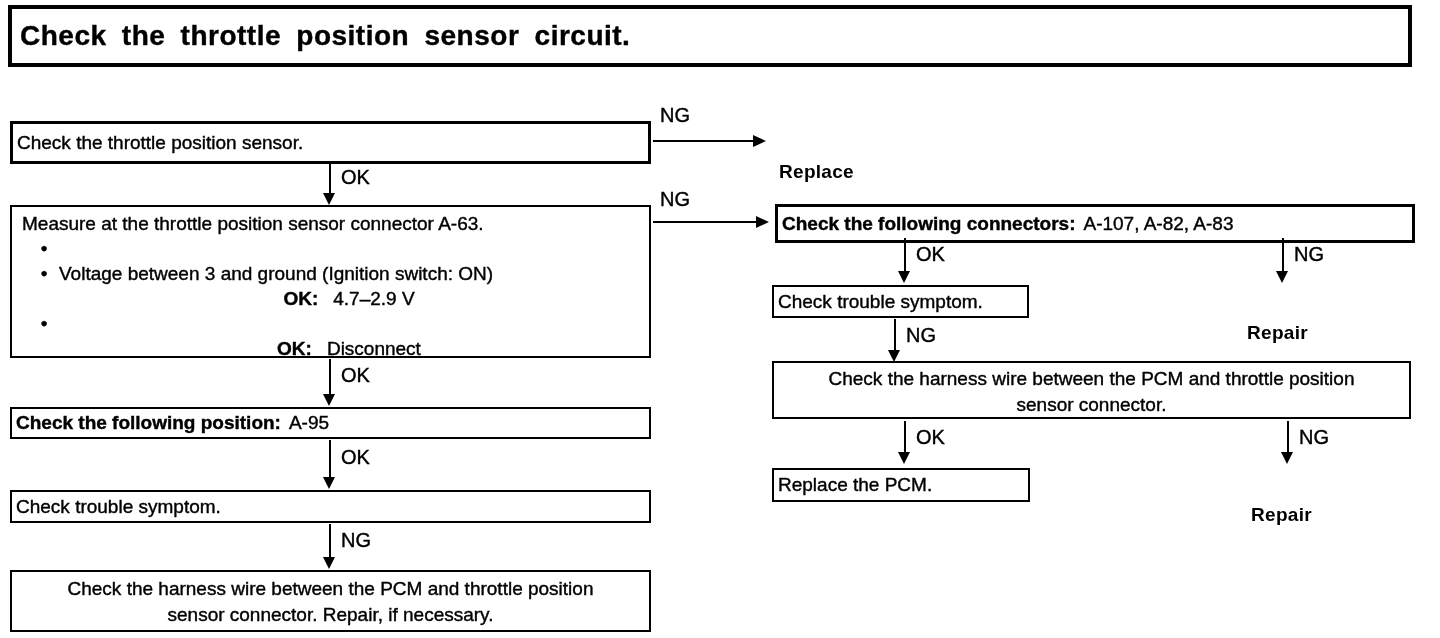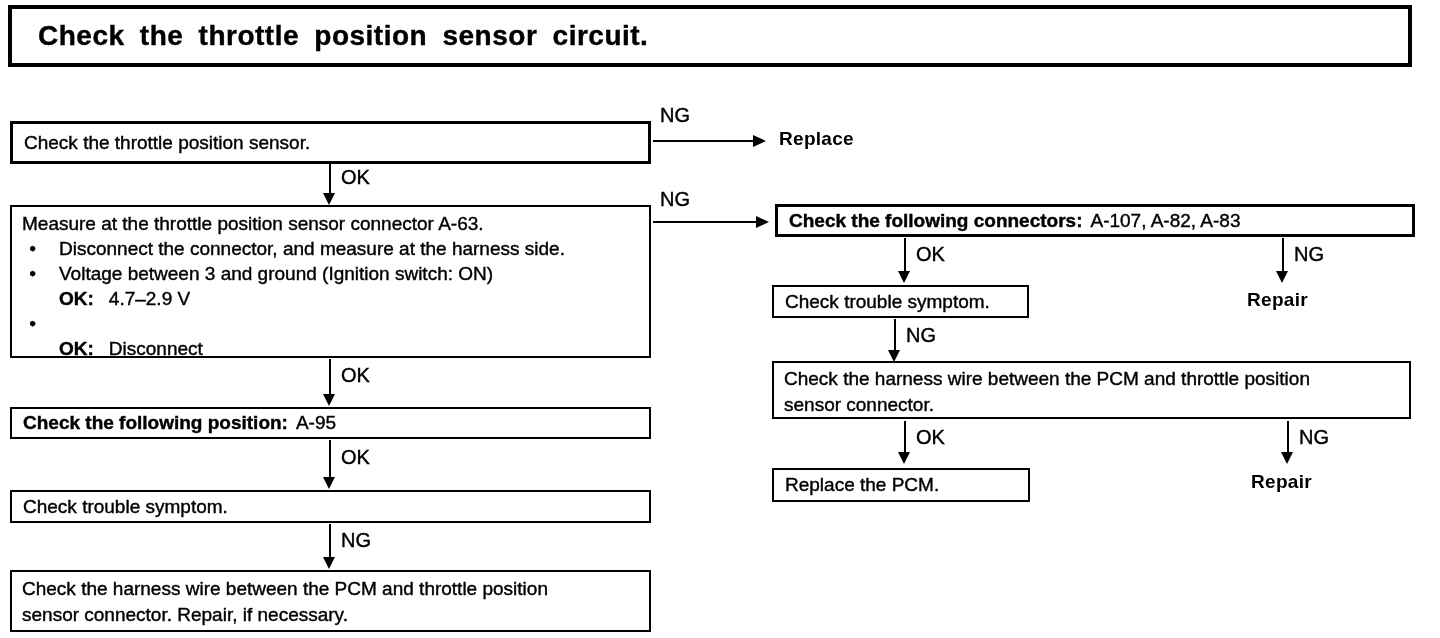--- a/index.html
+++ b/index.html
@@ -13,42 +13,43 @@
   }
   .abs { position: absolute; box-sizing: border-box; }
   .scanink { -webkit-text-stroke: 0.4px #000; }
 
   
   .title-box {
     left: 8px; top: 5px; width: 1404px; height: 62px;
     border: 4px solid #000;
     background: #fff;
     display: flex; align-items: center;
-    padding-left: 26px;
+    padding-left: 8px;
     font-size: 28px; font-weight: 700;
     word-spacing: 7px; letter-spacing: 0.5px;
   }
 
   
   .node {
     border: 2px solid #000;
     background: #fff;
     display: flex; align-items: center;
     font-size: 19px;
-    padding: 0 11px;
+    padding: 0 4px;
     white-space: nowrap;
   }
   .node.heavy { border-width: 3px; }
   .node .prefix { font-weight: 700; margin-right: 8px; }
 
   
   .node.multi {
     display: block;
     line-height: 26px;
     padding: 0 10px;
+    text-align: center;
   }
 
   
   .m-row { display: flex; line-height: 25px; }
   .m-bullet { width: 30px; padding-left: 7px; font-size: 12px; flex: 0 0 auto; }
   .m-sub { padding-left: 37px; line-height: 25px; }
   .m-okp { font-weight: 700; margin-right: 15px; }
 
   
   .vline { position: absolute; width: 2px; background: #000; }
@@ -59,21 +60,21 @@
     border-right: 6px solid transparent;
     border-top: 12px solid #000;
   }
   .arr-right {
     position: absolute; width: 0; height: 0;
     border-top: 6px solid transparent;
     border-bottom: 6px solid transparent;
     border-left: 13px solid #000;
   }
   .edge-lbl { position: absolute; font-size: 20px; white-space: nowrap; }
-  .term-lbl { position: absolute; font-size: 19px; font-weight: 700; white-space: nowrap; letter-spacing: 0.3px; }
+  .term-lbl { position: absolute; font-size: 19px; font-weight: 700; white-space: nowrap; letter-spacing: 0.3px; margin-top: 33px; }
 </style>
 </head>
 <body>
 
 <div class="abs title-box scanink">
   <span>Check the throttle position sensor circuit.</span>
 </div>
 
 <div class="abs node heavy scanink" style="left:10px; top:121px; width:641px; height:43px;">
   <span>Check the throttle position sensor.</span>
@@ -87,21 +88,20 @@
 <div class="vline" style="left:329px; top:164px; height:33px;"></div>
 <div class="arr-down" style="left:323px; top:193px;"></div>
 <div class="edge-lbl scanink" style="left:341px; top:166px;">OK</div>
 
 <div class="abs node multi scanink" style="left:10px; top:205px; width:641px; height:153px; line-height:25px; padding-top:4px;">
   <div class="m-row">
     <span>Measure at the throttle position sensor connector A-63.</span>
   </div>
   <div class="m-row">
     <span class="m-bullet">●</span>
-    <span>Disconnect the connector, and measure at the harness side.</span>
   </div>
   <div class="m-row">
     <span class="m-bullet">●</span>
     <span>Voltage between 3 and ground (Ignition switch: ON)</span>
   </div>
   <div class="m-sub">
     <span class="m-okp">OK:</span><span>4.7–2.9 V</span>
   </div>
   <div class="m-row">
     <span class="m-bullet">●</span>
@@ -134,21 +134,21 @@
 
 <div class="vline" style="left:329px; top:524px; height:36px;"></div>
 <div class="arr-down" style="left:323px; top:557px;"></div>
 <div class="edge-lbl scanink" style="left:341px; top:529px;">NG</div>
 
 <div class="abs node multi scanink" style="left:10px; top:570px; width:641px; height:62px; padding-top:4px;">
   <div>Check the harness wire between the PCM and throttle position</div>
   <div>sensor connector. Repair, if necessary.</div>
 </div>
 
-<div class="abs node heavy scanink" style="left:775px; top:204px; width:640px; height:33px;">
+<div class="abs node heavy scanink" style="left:775px; top:204px; width:640px; height:39px;">
   <span class="prefix">Check the following connectors:</span>
   <span>A-107, A-82, A-83</span>
 </div>
 
 <div class="vline" style="left:904px; top:238px; height:36px;"></div>
 <div class="arr-down" style="left:898px; top:271px;"></div>
 <div class="edge-lbl scanink" style="left:916px; top:243px;">OK</div>
 
 <div class="vline" style="left:1282px; top:238px; height:36px;"></div>
 <div class="arr-down" style="left:1276px; top:271px;"></div>

